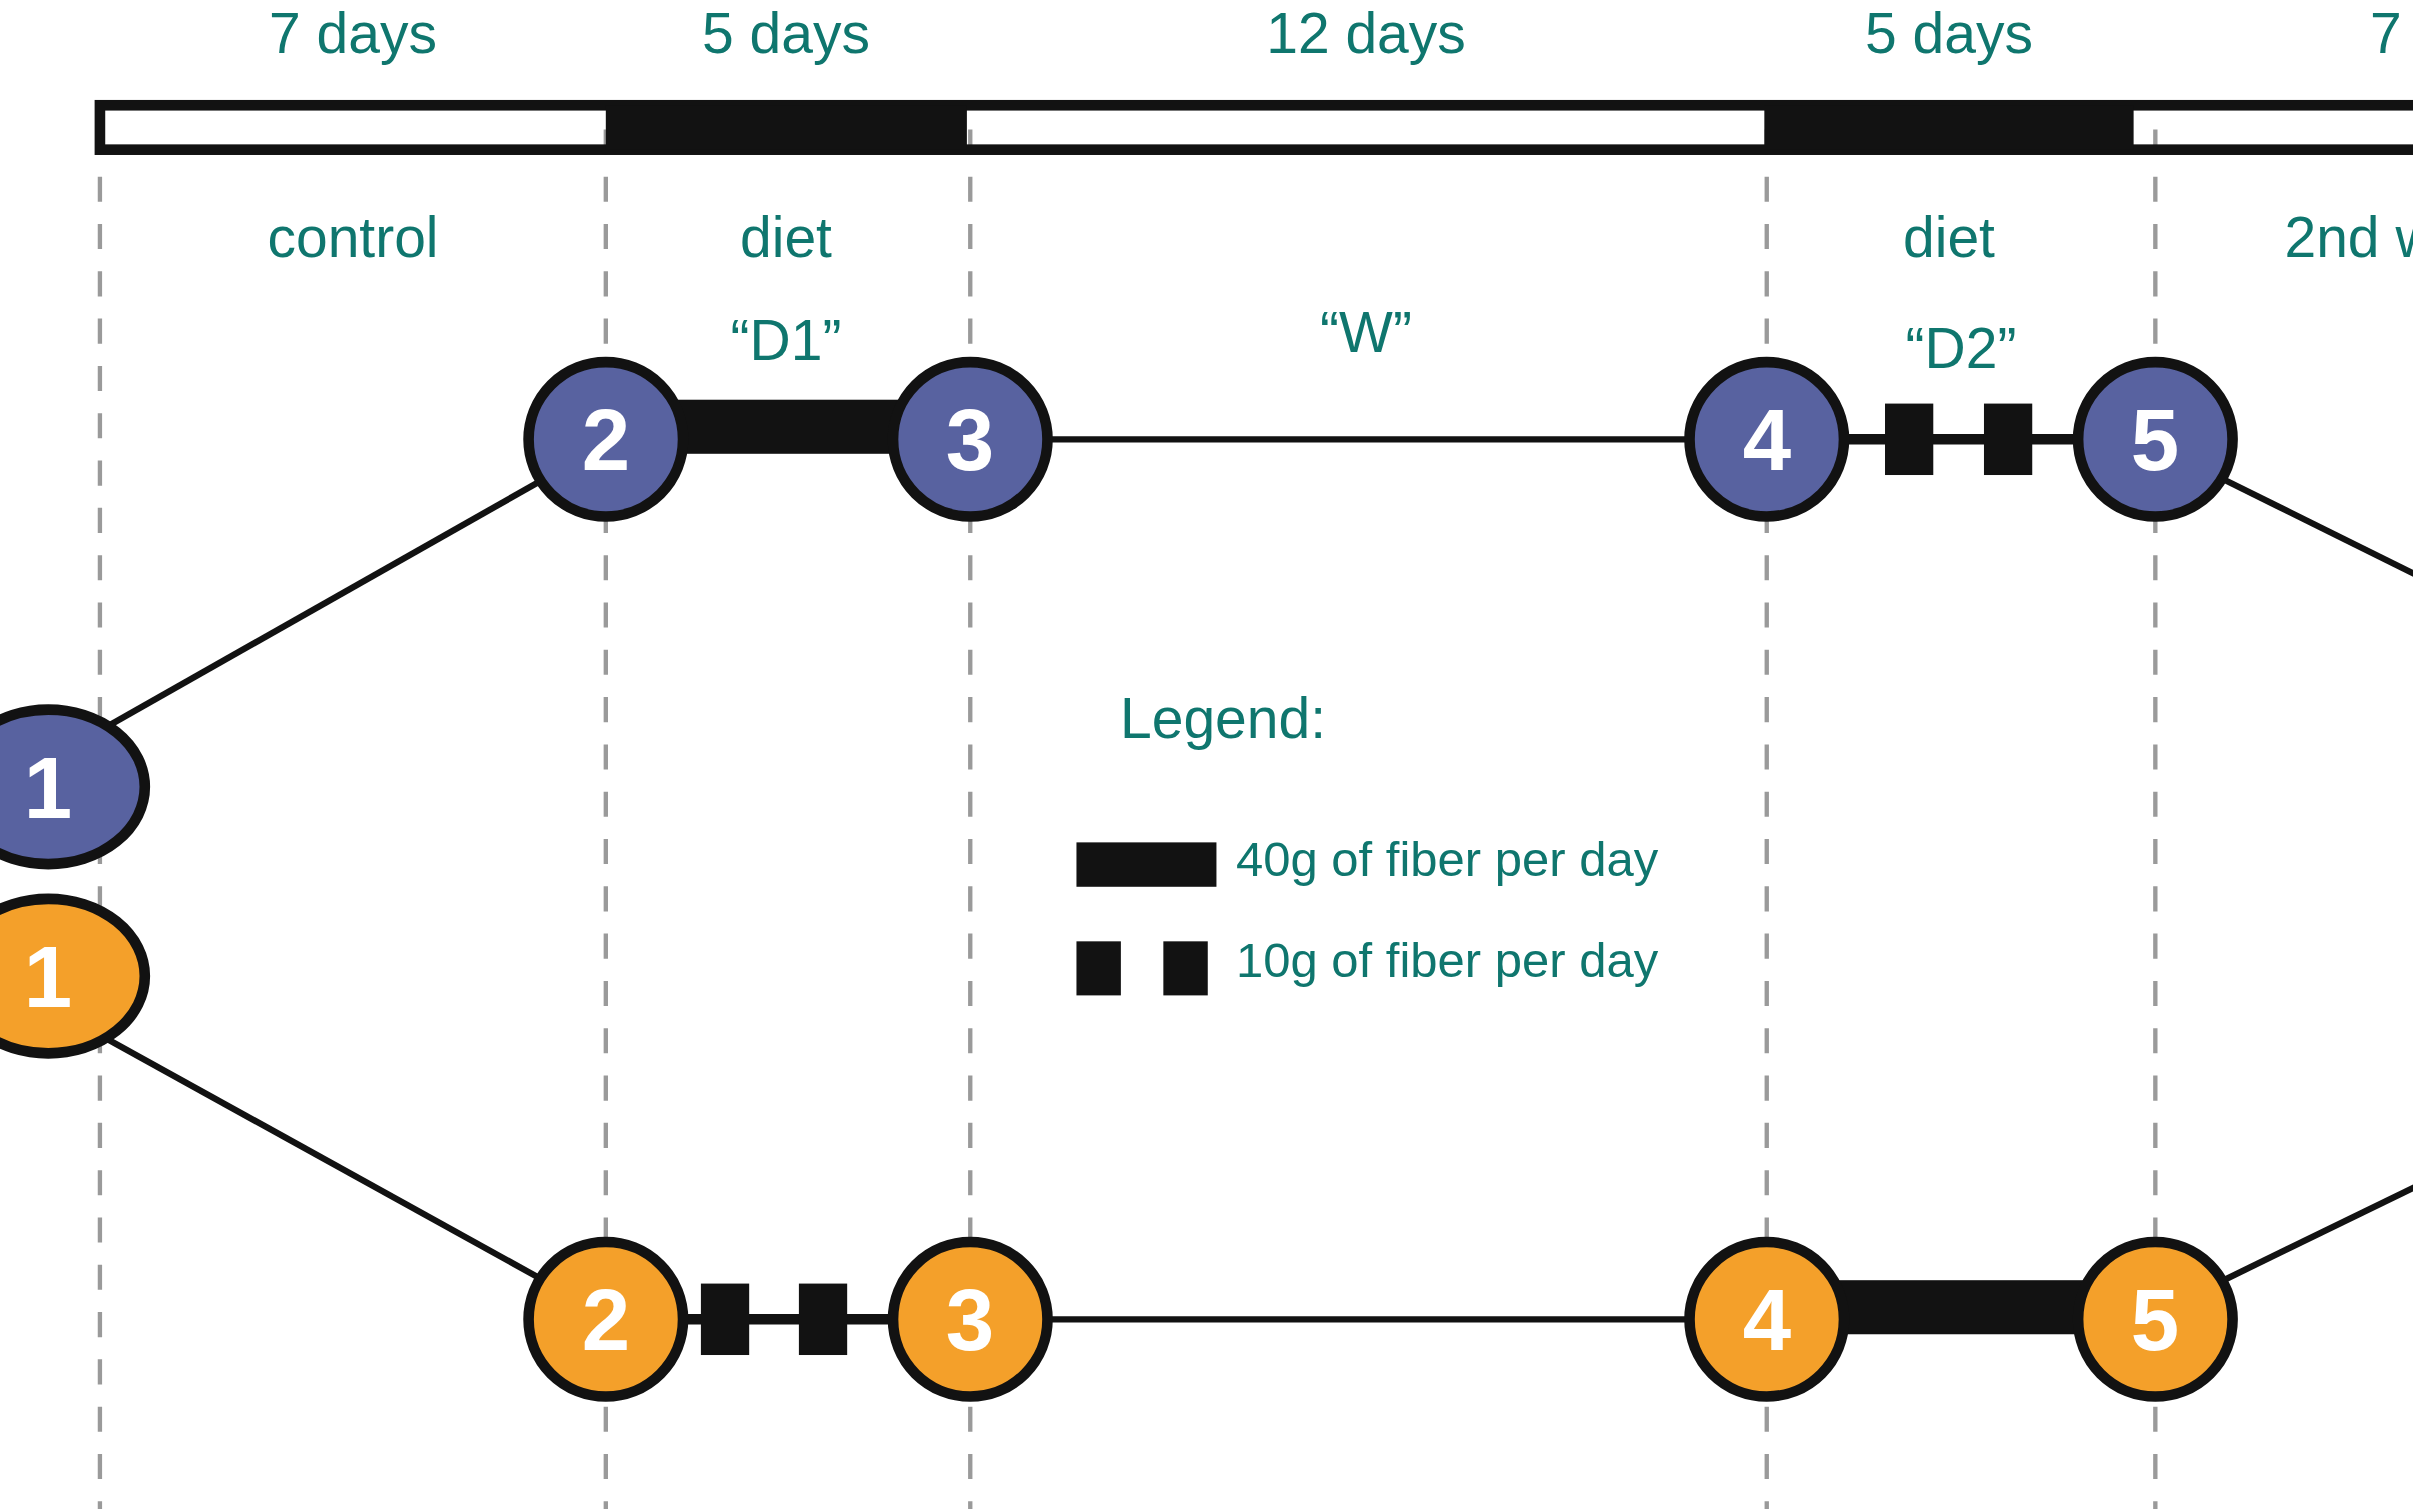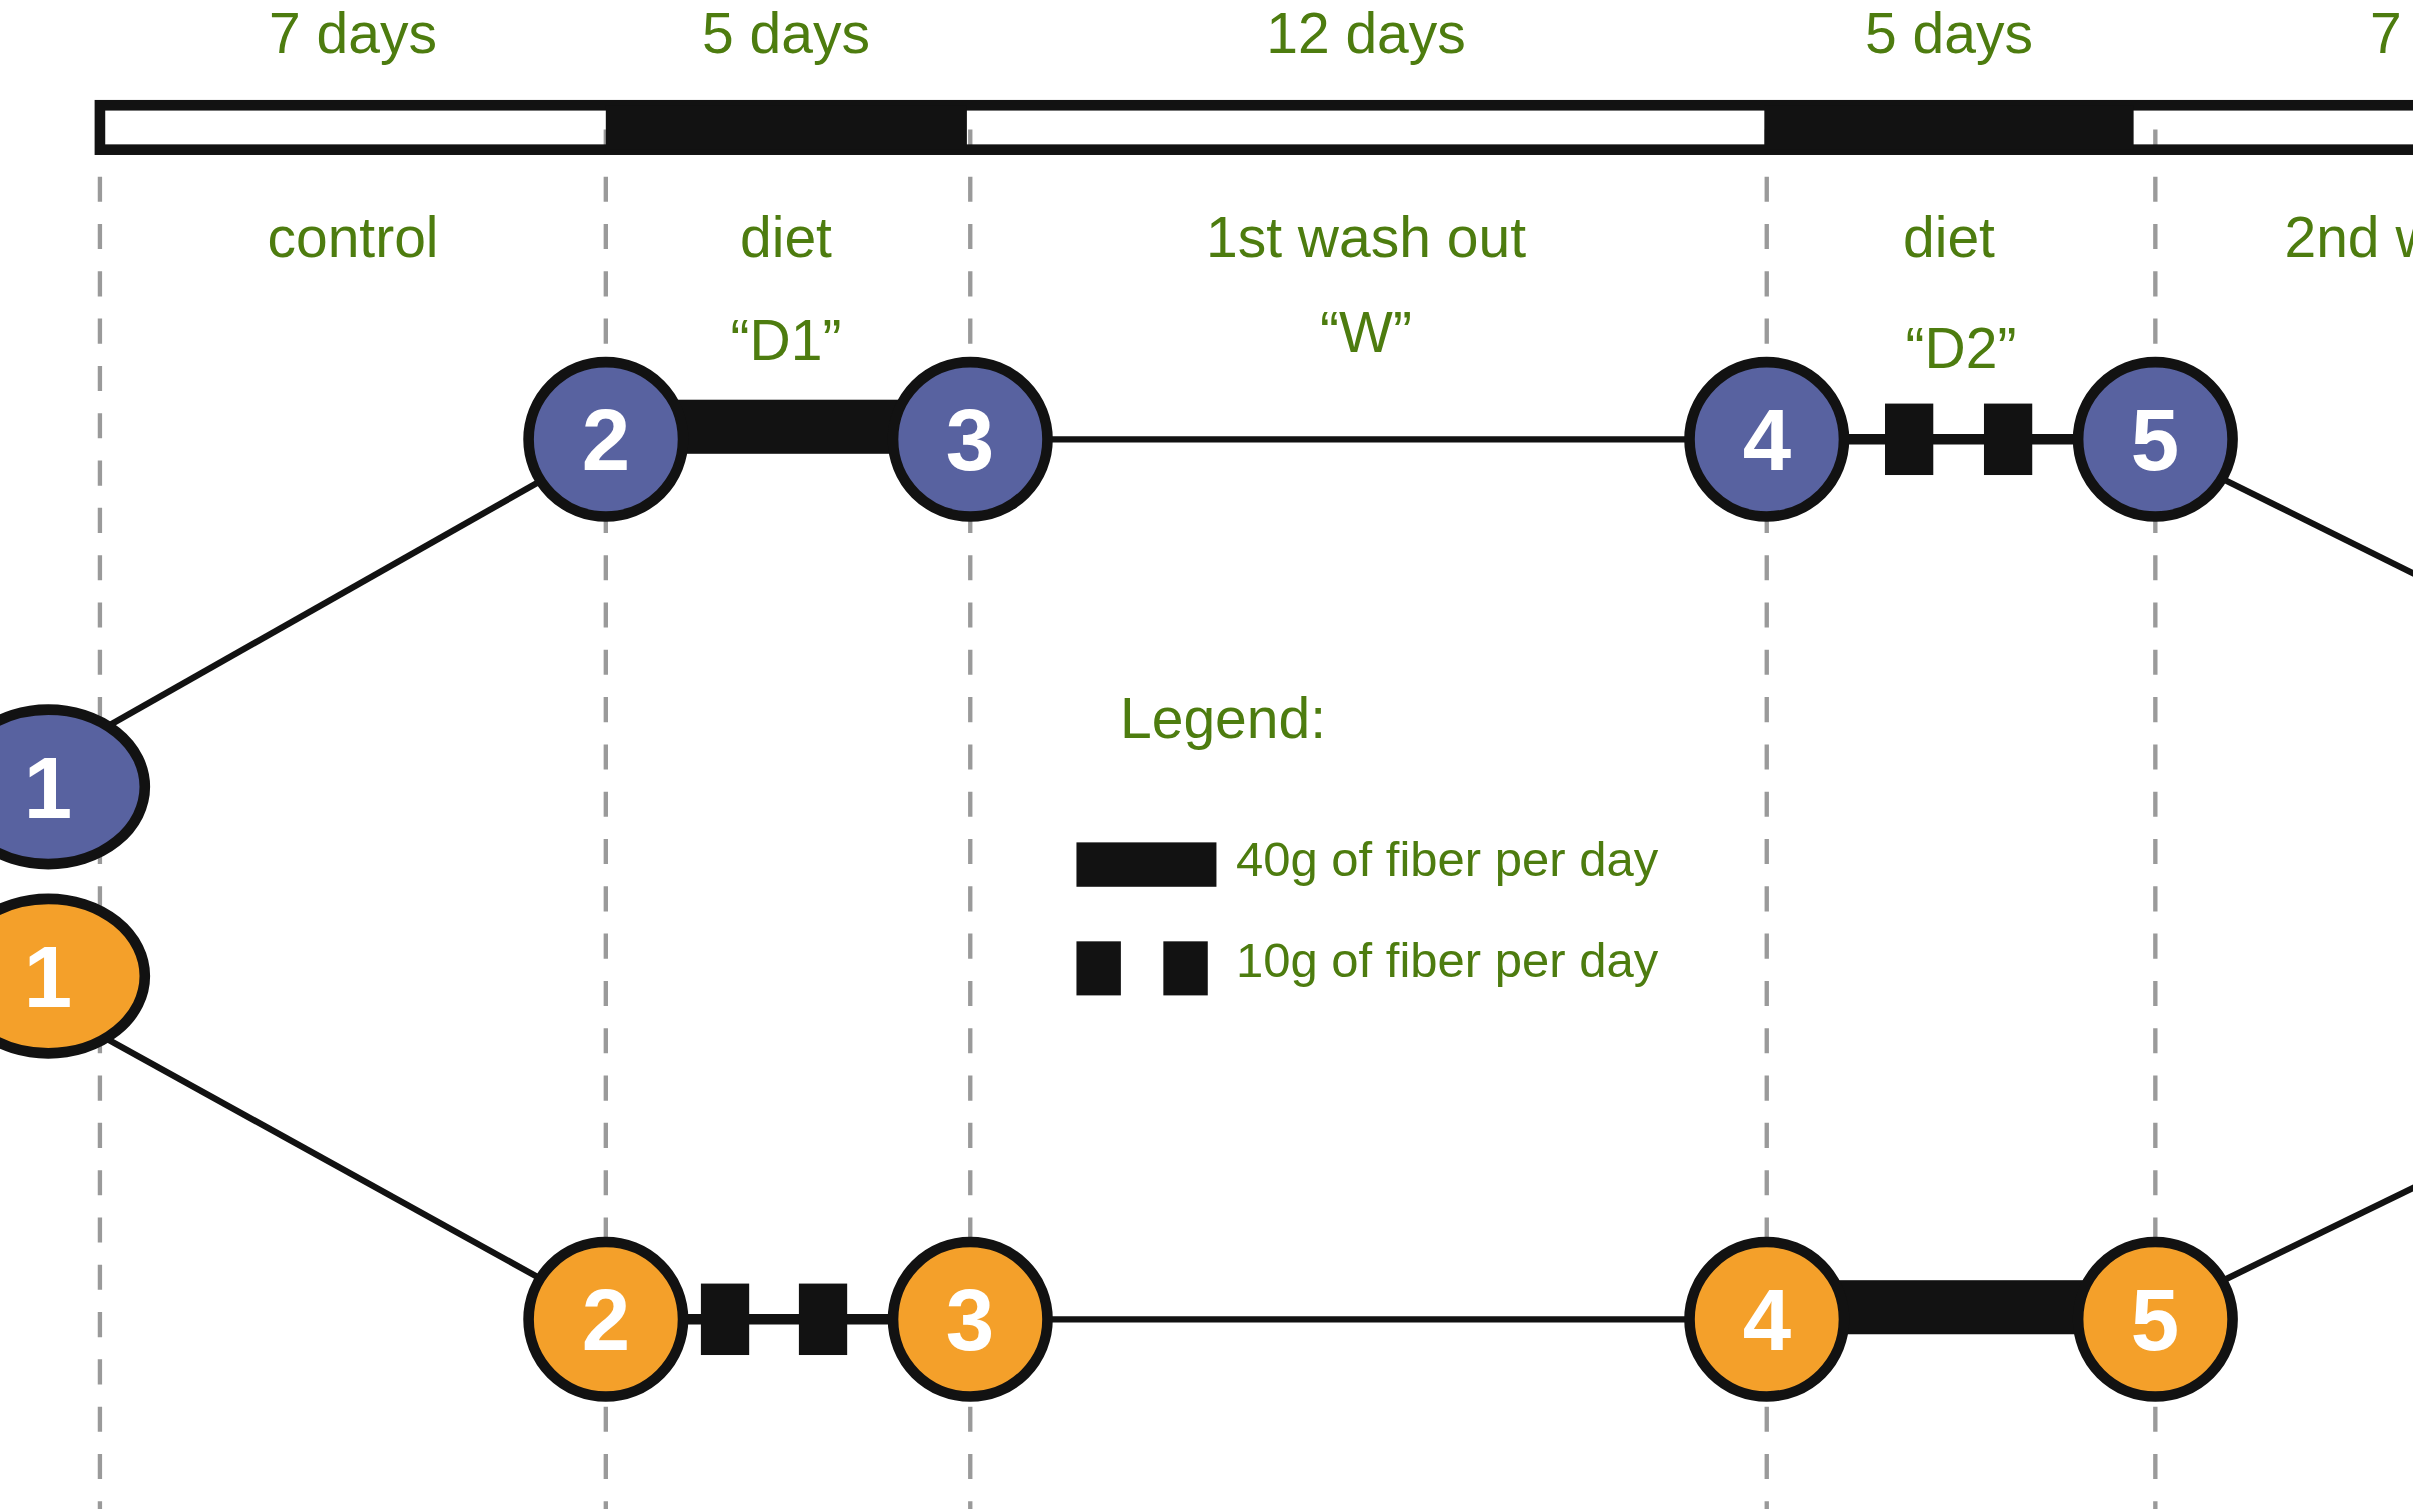--- a/index.html
+++ b/index.html
@@ -22,21 +22,21 @@
   }
   #vector {
     position: absolute;
     left: 0;
     top: 0;
     width: 2877px;
     height: 1510px;
   }
   .txt {
     position: absolute;
-    color: #4d7c0f;
+    color: #0f766e;
     white-space: nowrap;
     line-height: 1;
   }
   .duration-label {
     font-size: 57px;
     transform: translate(-50%, 0);
   }
   .phase-label {
     font-size: 57px;
     transform: translate(-50%, 0);
@@ -146,21 +146,20 @@
   </svg>
 
   <div class="txt duration-label" style="left:353px;  top:4.8px;">7 days</div>
   <div class="txt duration-label" style="left:786px; top:4.8px;">5 days</div>
   <div class="txt duration-label" style="left:1366px; top:4.8px;">12 days</div>
   <div class="txt duration-label" style="left:1949px; top:4.8px;">5 days</div>
   <div class="txt duration-label" style="left:2454px; top:4.8px;">7 days</div>
 
   <div class="txt phase-label" style="left:353px;  top:174px;">control</div>
   <div class="txt phase-label" style="left:786px; top:174px;">diet</div>
-  <div class="txt phase-label" style="left:1366px; top:174px;">1st wash out</div>
   <div class="txt phase-label" style="left:1949px; top:174px;">diet</div>
   <div class="txt phase-label" style="left:2454px; top:174px;">2nd wash out</div>
 
   <div class="txt code-label" style="left:786px; top:312px;">“D1”</div>
   <div class="txt code-label" style="left:1366px; top:304px;">“W”</div>
   <div class="txt code-label" style="left:1961px; top:304px;margin-top:16px;">“D2”</div>
 
   <div class="node-num" style="left:48px;  top:787px;">1</div>
   <div class="node-num" style="left:606px; top:439px;">2</div>
   <div class="node-num" style="left:970px; top:439px;">3</div>

